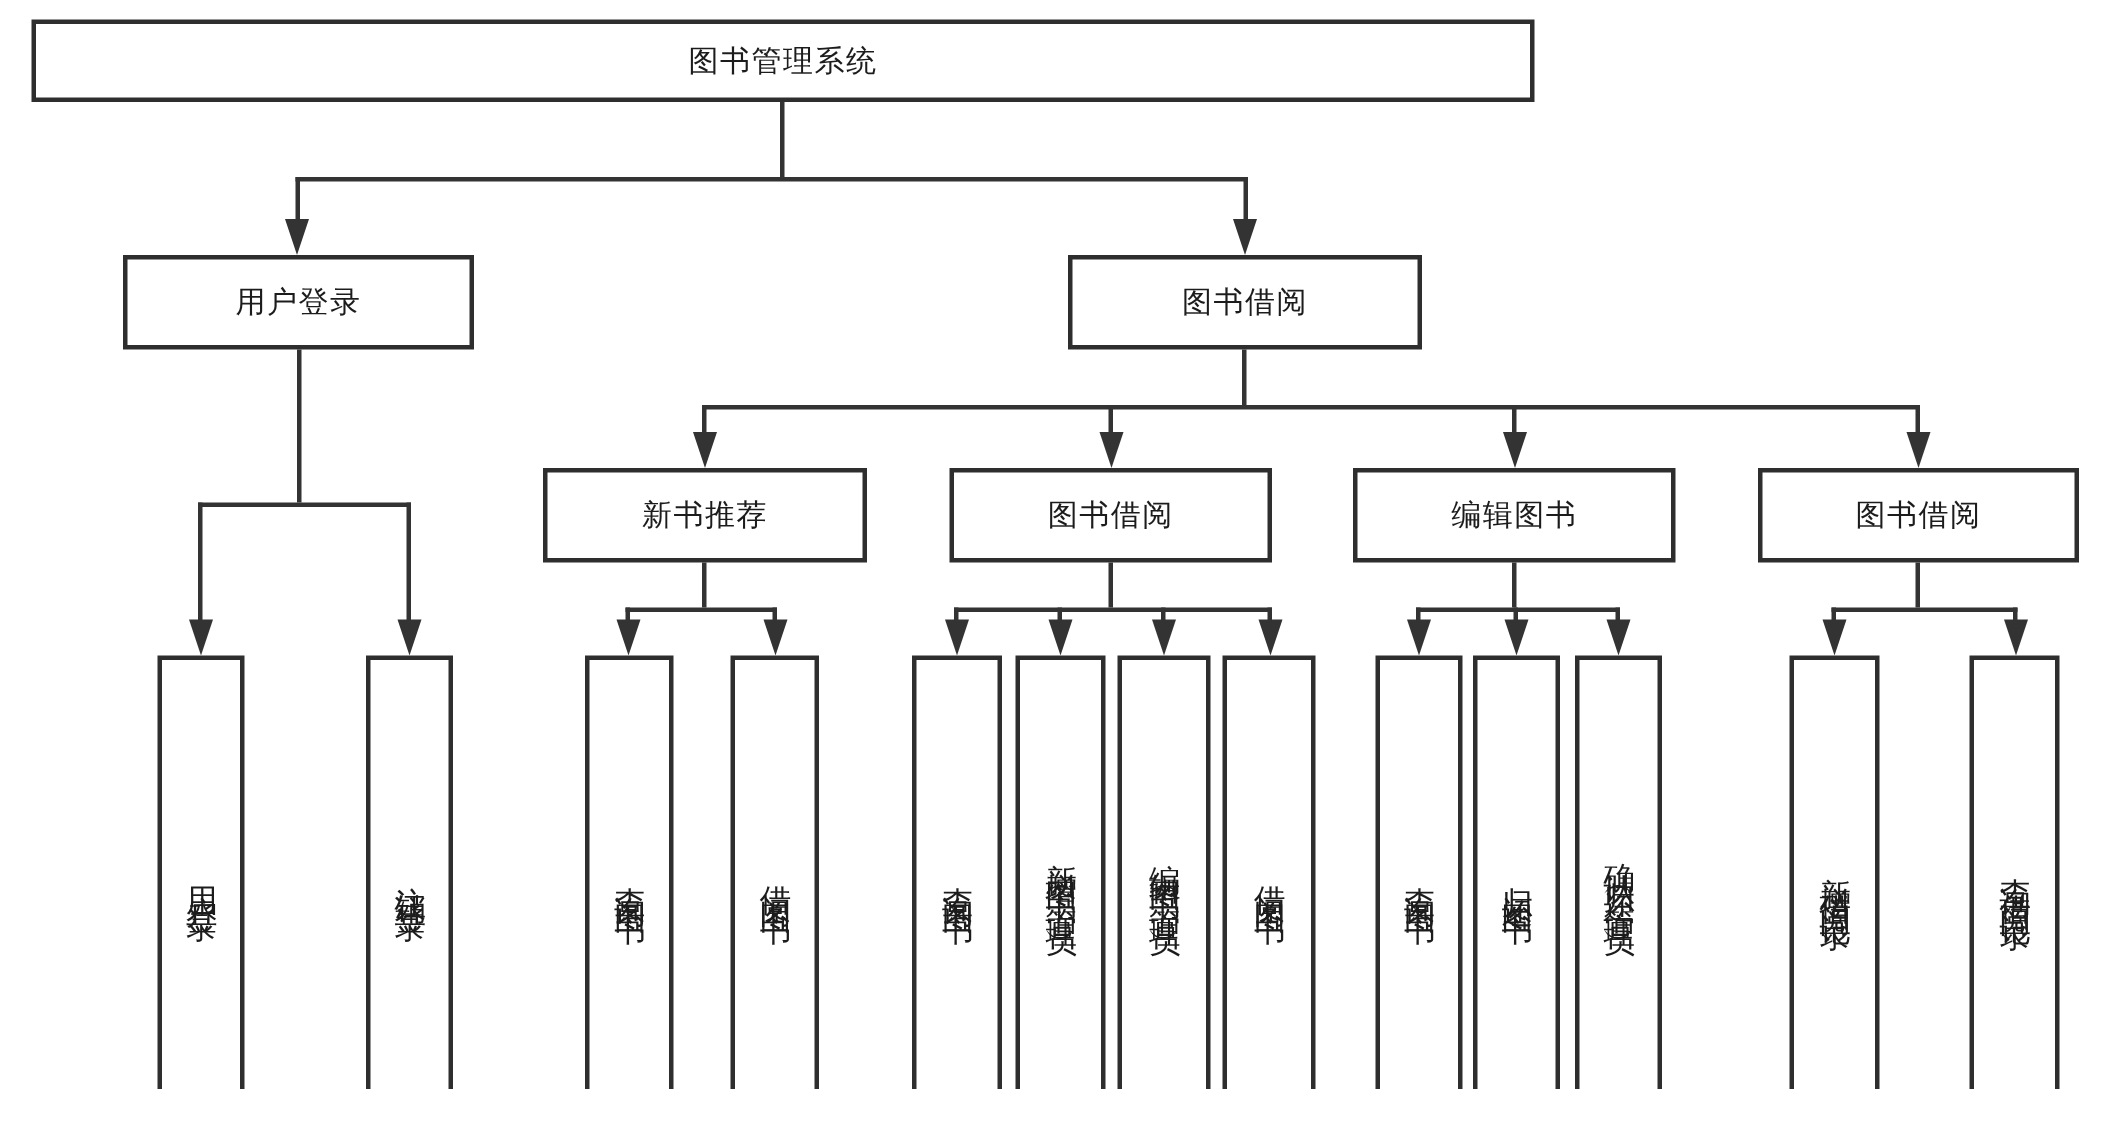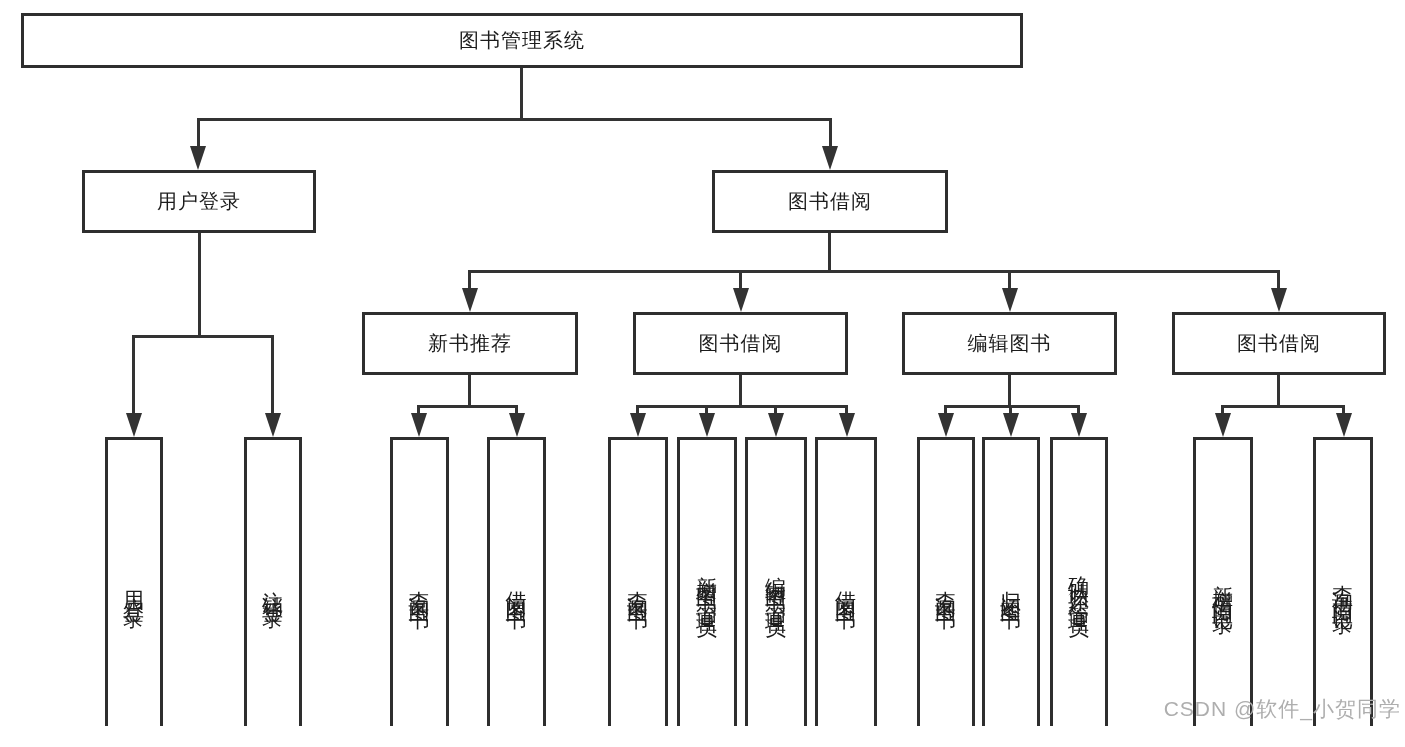--- a/index.html
+++ b/index.html
@@ -136,15 +136,14 @@
   <div class="box vbox" style="left:745px;top:437px;width:62px;height:298px;">编辑图书（管理员）</div>
   <div class="box vbox" style="left:815px;top:437px;width:62px;height:298px;">借阅图书</div>
 
   <div class="box vbox" style="left:917px;top:437px;width:58px;height:298px;">查询图书</div>
   <div class="box vbox" style="left:982px;top:437px;width:58px;height:298px;">归还图书</div>
   <div class="box vbox" style="left:1050px;top:437px;width:58px;height:298px;">确认归还（管理员）</div>
 
   <div class="box vbox" style="left:1193px;top:437px;width:60px;height:298px;">新增借阅记录</div>
   <div class="box vbox" style="left:1313px;top:437px;width:60px;height:298px;">查询借阅记录</div>
 
-  <div class="watermark">CSDN @软件_小贺同学</div>
 
 </div>
 
 </body></html>

